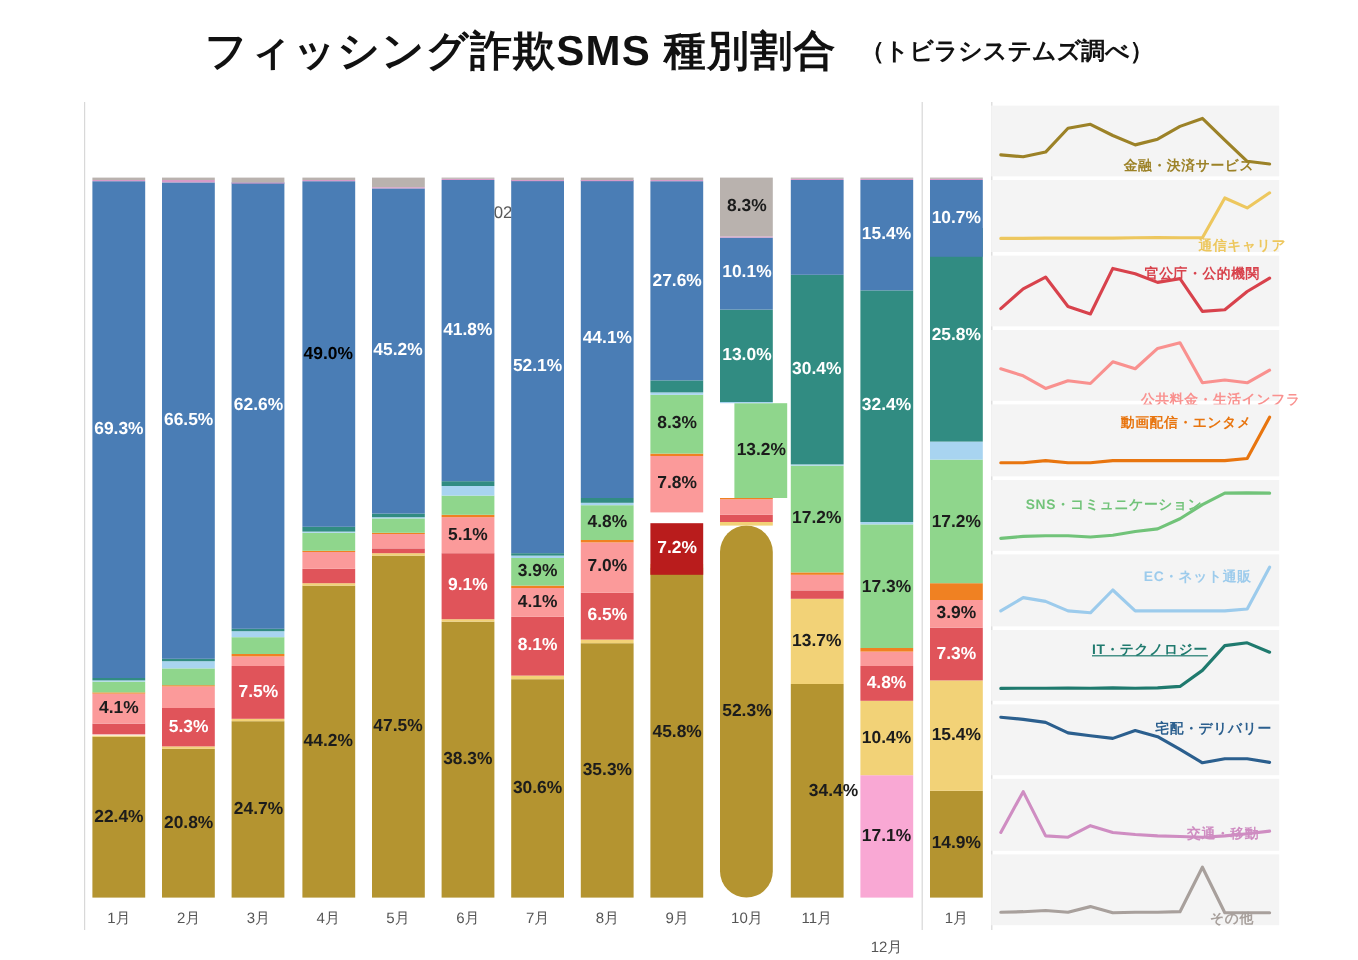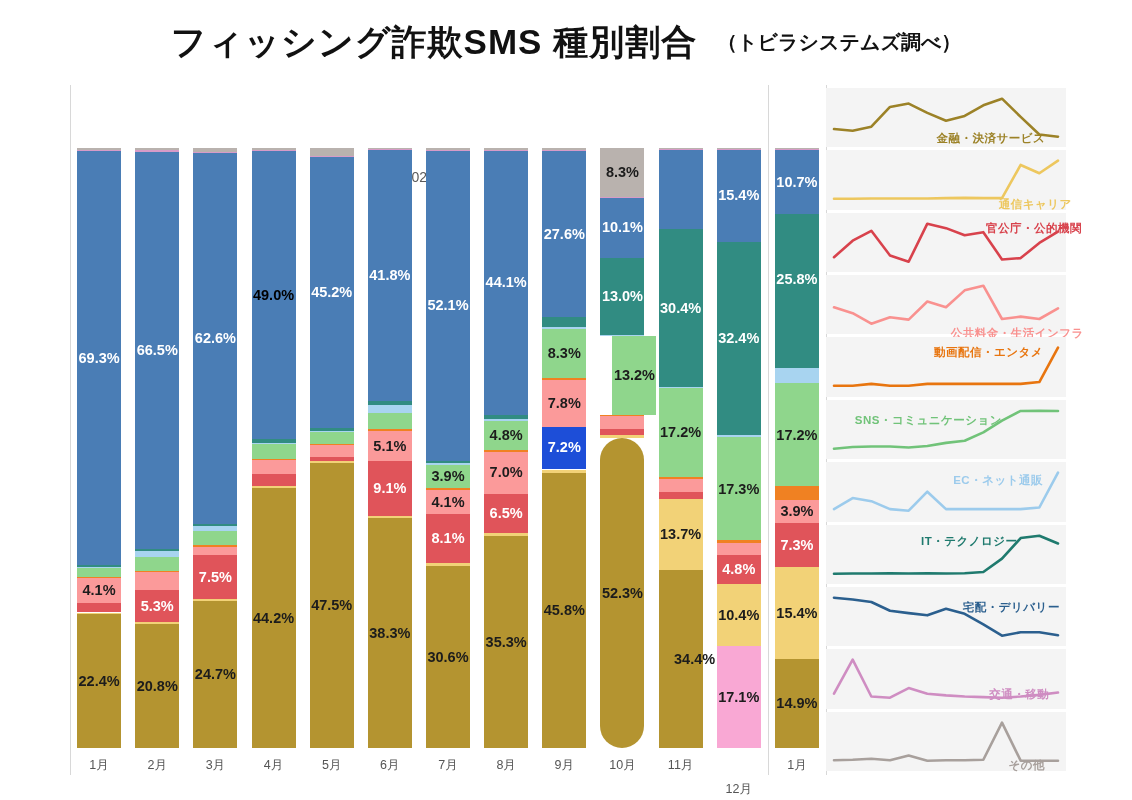--- a/index.html
+++ b/index.html
@@ -258,21 +258,21 @@
           <div class="seg" style="bottom: 597.6px; height: 0.6px; background: rgb(215, 155, 200);"></div>
           <div class="seg" style="bottom: 598.2px; height: 1.8px; background: rgb(185, 178, 174);"></div>
         </div>
       </div>
       <div class="bar-col" style="left: 472.308px; width: 44px;">
         <div class="bar-stack">
           <div class="seg" style="bottom: 0px; height: 274.8px; background: rgb(180, 148, 48);">
             <span class="seg-lbl" style="color: rgb(28, 28, 28);">45.8%</span>
           </div>
           <div class="seg" style="bottom: 274.8px; height: 3px; background: rgb(242, 210, 119);"></div>
-          <div class="seg" style="bottom: 279px; height: 43.2px; background: #1d4ed8; justify-content: center;">
+          <div class="seg" style="bottom: 269px; height: 43.2px; background: #b91c1c; justify-content: center;">
             <span class="seg-lbl" style="color: rgb(255, 255, 255);">7.2%</span>
           </div>
           <div class="seg" style="bottom: 321px; height: 46.8px; background: rgb(251, 154, 154);">
             <span class="seg-lbl" style="color: rgb(28, 28, 28);">7.8%</span>
           </div>
           <div class="seg" style="bottom: 367.8px; height: 1.8px; background: rgb(240, 129, 34);"></div>
           <div class="seg" style="bottom: 369.6px; height: 49.8px; background: rgb(143, 214, 140);">
             <span class="seg-lbl" style="color: rgb(28, 28, 28);">8.3%</span>
           </div>
           <div class="seg" style="bottom: 419.4px; height: 1.8px; background: rgb(168, 212, 240);"></div>
@@ -416,21 +416,21 @@
     <div class="spark-row" style="top: 62.3636px; height: 59.3636px;">
       <svg class="spark-svg" viewBox="0 0 240 59.36363636363637" preserveAspectRatio="none">
         <path d="M8.00 48.68 L26.67 48.68 L45.33 48.43 L64.00 48.43 L82.67 48.43 L101.33 48.43 L120.00 48.17 L138.67 47.92 L157.33 48.17 L176.00 48.17 L194.67 14.96 L213.33 23.27 L232.00 10.69" fill="none" stroke="#edc75e" stroke-width="2.6" stroke-linejoin="round" stroke-linecap="round"></path>
       </svg>
       <div class="spark-label" style="color: rgb(237, 199, 94); left: 172.8px; top: 46.3036px;">通信キャリア</div>
     </div>
     <div class="spark-row" style="top: 124.727px; height: 59.3636px;">
       <svg class="spark-svg" viewBox="0 0 240 59.36363636363637" preserveAspectRatio="none">
         <path d="M8.00 44.21 L26.67 27.67 L45.33 17.84 L64.00 42.42 L82.67 48.68 L101.33 10.69 L120.00 15.16 L138.67 22.31 L157.33 19.18 L176.00 46.44 L194.67 45.10 L213.33 29.91 L232.00 18.73" fill="none" stroke="#d8424c" stroke-width="2.6" stroke-linejoin="round" stroke-linecap="round"></path>
       </svg>
-      <div class="spark-label" style="color: rgb(216, 66, 76); left: 160px; top: 8.31091px;">官公庁・公的機関</div>
+      <div class="spark-label" style="color: rgb(216, 66, 76); left: 128px; top: 8.31091px;">官公庁・公的機関</div>
     </div>
     <div class="spark-row" style="top: 187.091px; height: 59.3636px;">
       <svg class="spark-svg" viewBox="0 0 240 59.36363636363637" preserveAspectRatio="none">
         <path d="M8.00 32.31 L26.67 38.16 L45.33 48.68 L64.00 42.25 L82.67 44.59 L101.33 26.47 L120.00 32.31 L138.67 15.36 L157.33 10.69 L176.00 44.00 L194.67 41.66 L213.33 44.00 L232.00 33.48" fill="none" stroke="#f9918f" stroke-width="2.6" stroke-linejoin="round" stroke-linecap="round"></path>
       </svg>
       <div class="spark-label" style="color: rgb(249, 145, 143); left: 124.8px; top: 51.0527px;">公共料金・生活インフラ</div>
     </div>
     <div class="spark-row" style="top: 249.455px; height: 59.3636px;">
       <svg class="spark-svg" viewBox="0 0 240 59.36363636363637" preserveAspectRatio="none">
         <path d="M8.00 48.68 L26.67 48.68 L45.33 46.87 L64.00 48.68 L82.67 48.68 L101.33 46.87 L120.00 46.87 L138.67 46.87 L157.33 46.87 L176.00 46.87 L194.67 46.87 L213.33 45.06 L232.00 10.69" fill="none" stroke="#e8750f" stroke-width="2.6" stroke-linejoin="round" stroke-linecap="round"></path>
@@ -446,21 +446,21 @@
     <div class="spark-row" style="top: 374.182px; height: 59.3636px;">
       <svg class="spark-svg" viewBox="0 0 240 59.36363636363637" preserveAspectRatio="none">
         <path d="M8.00 47.10 L26.67 36.01 L45.33 39.18 L64.00 47.10 L82.67 48.68 L101.33 29.68 L120.00 47.10 L138.67 47.10 L157.33 47.10 L176.00 47.10 L194.67 47.10 L213.33 45.51 L232.00 10.69" fill="none" stroke="#9ccbec" stroke-width="2.6" stroke-linejoin="round" stroke-linecap="round"></path>
       </svg>
       <div class="spark-label" style="color: rgb(156, 203, 236); left: 127.2px; top: 10.6855px;">EC・ネット通販</div>
     </div>
     <div class="spark-row" style="top: 436.545px; height: 59.3636px;">
       <svg class="spark-svg" viewBox="0 0 240 59.36363636363637" preserveAspectRatio="none">
         <path d="M8.00 48.68 L26.67 48.56 L45.33 48.56 L64.00 48.32 L82.67 48.56 L101.33 48.20 L120.00 48.56 L138.67 48.20 L157.33 47.02 L176.00 33.65 L194.67 13.05 L213.33 10.69 L232.00 18.50" fill="none" stroke="#1f7a6e" stroke-width="2.6" stroke-linejoin="round" stroke-linecap="round"></path>
       </svg>
-      <div class="spark-label" style="color: rgb(31, 122, 110); left: 95px; top: 9.49818px;">IT・テクノロジー</div>
+      <div class="spark-label" style="color: rgb(31, 122, 110); left: 84px; top: 9.49818px; text-decoration: underline;">IT・テクノロジー</div>
     </div>
     <div class="spark-row" style="top: 498.909px; height: 59.3636px;">
       <svg class="spark-svg" viewBox="0 0 240 59.36363636363637" preserveAspectRatio="none">
         <path d="M8.00 10.69 L26.67 12.48 L45.33 14.99 L64.00 23.71 L82.67 26.15 L101.33 28.33 L120.00 21.72 L138.67 26.86 L157.33 37.45 L176.00 48.68 L194.67 45.28 L213.33 45.28 L232.00 48.29" fill="none" stroke="#2b5f8e" stroke-width="2.6" stroke-linejoin="round" stroke-linecap="round"></path>
       </svg>
       <div class="spark-label" style="color: rgb(43, 95, 142); left: 136.8px; top: 13.06px;">宅配・デリバリー</div>
     </div>
     <div class="spark-row" style="top: 561.273px; height: 59.3636px;">
       <svg class="spark-svg" viewBox="0 0 240 59.36363636363637" preserveAspectRatio="none">
         <path d="M8.00 44.71 L26.67 10.69 L45.33 47.54 L64.00 48.68 L82.67 39.04 L101.33 44.71 L120.00 46.41 L138.67 47.54 L157.33 48.11 L176.00 48.68 L194.67 47.54 L213.33 45.84 L232.00 43.57" fill="none" stroke="#cf8dc2" stroke-width="2.6" stroke-linejoin="round" stroke-linecap="round"></path>

